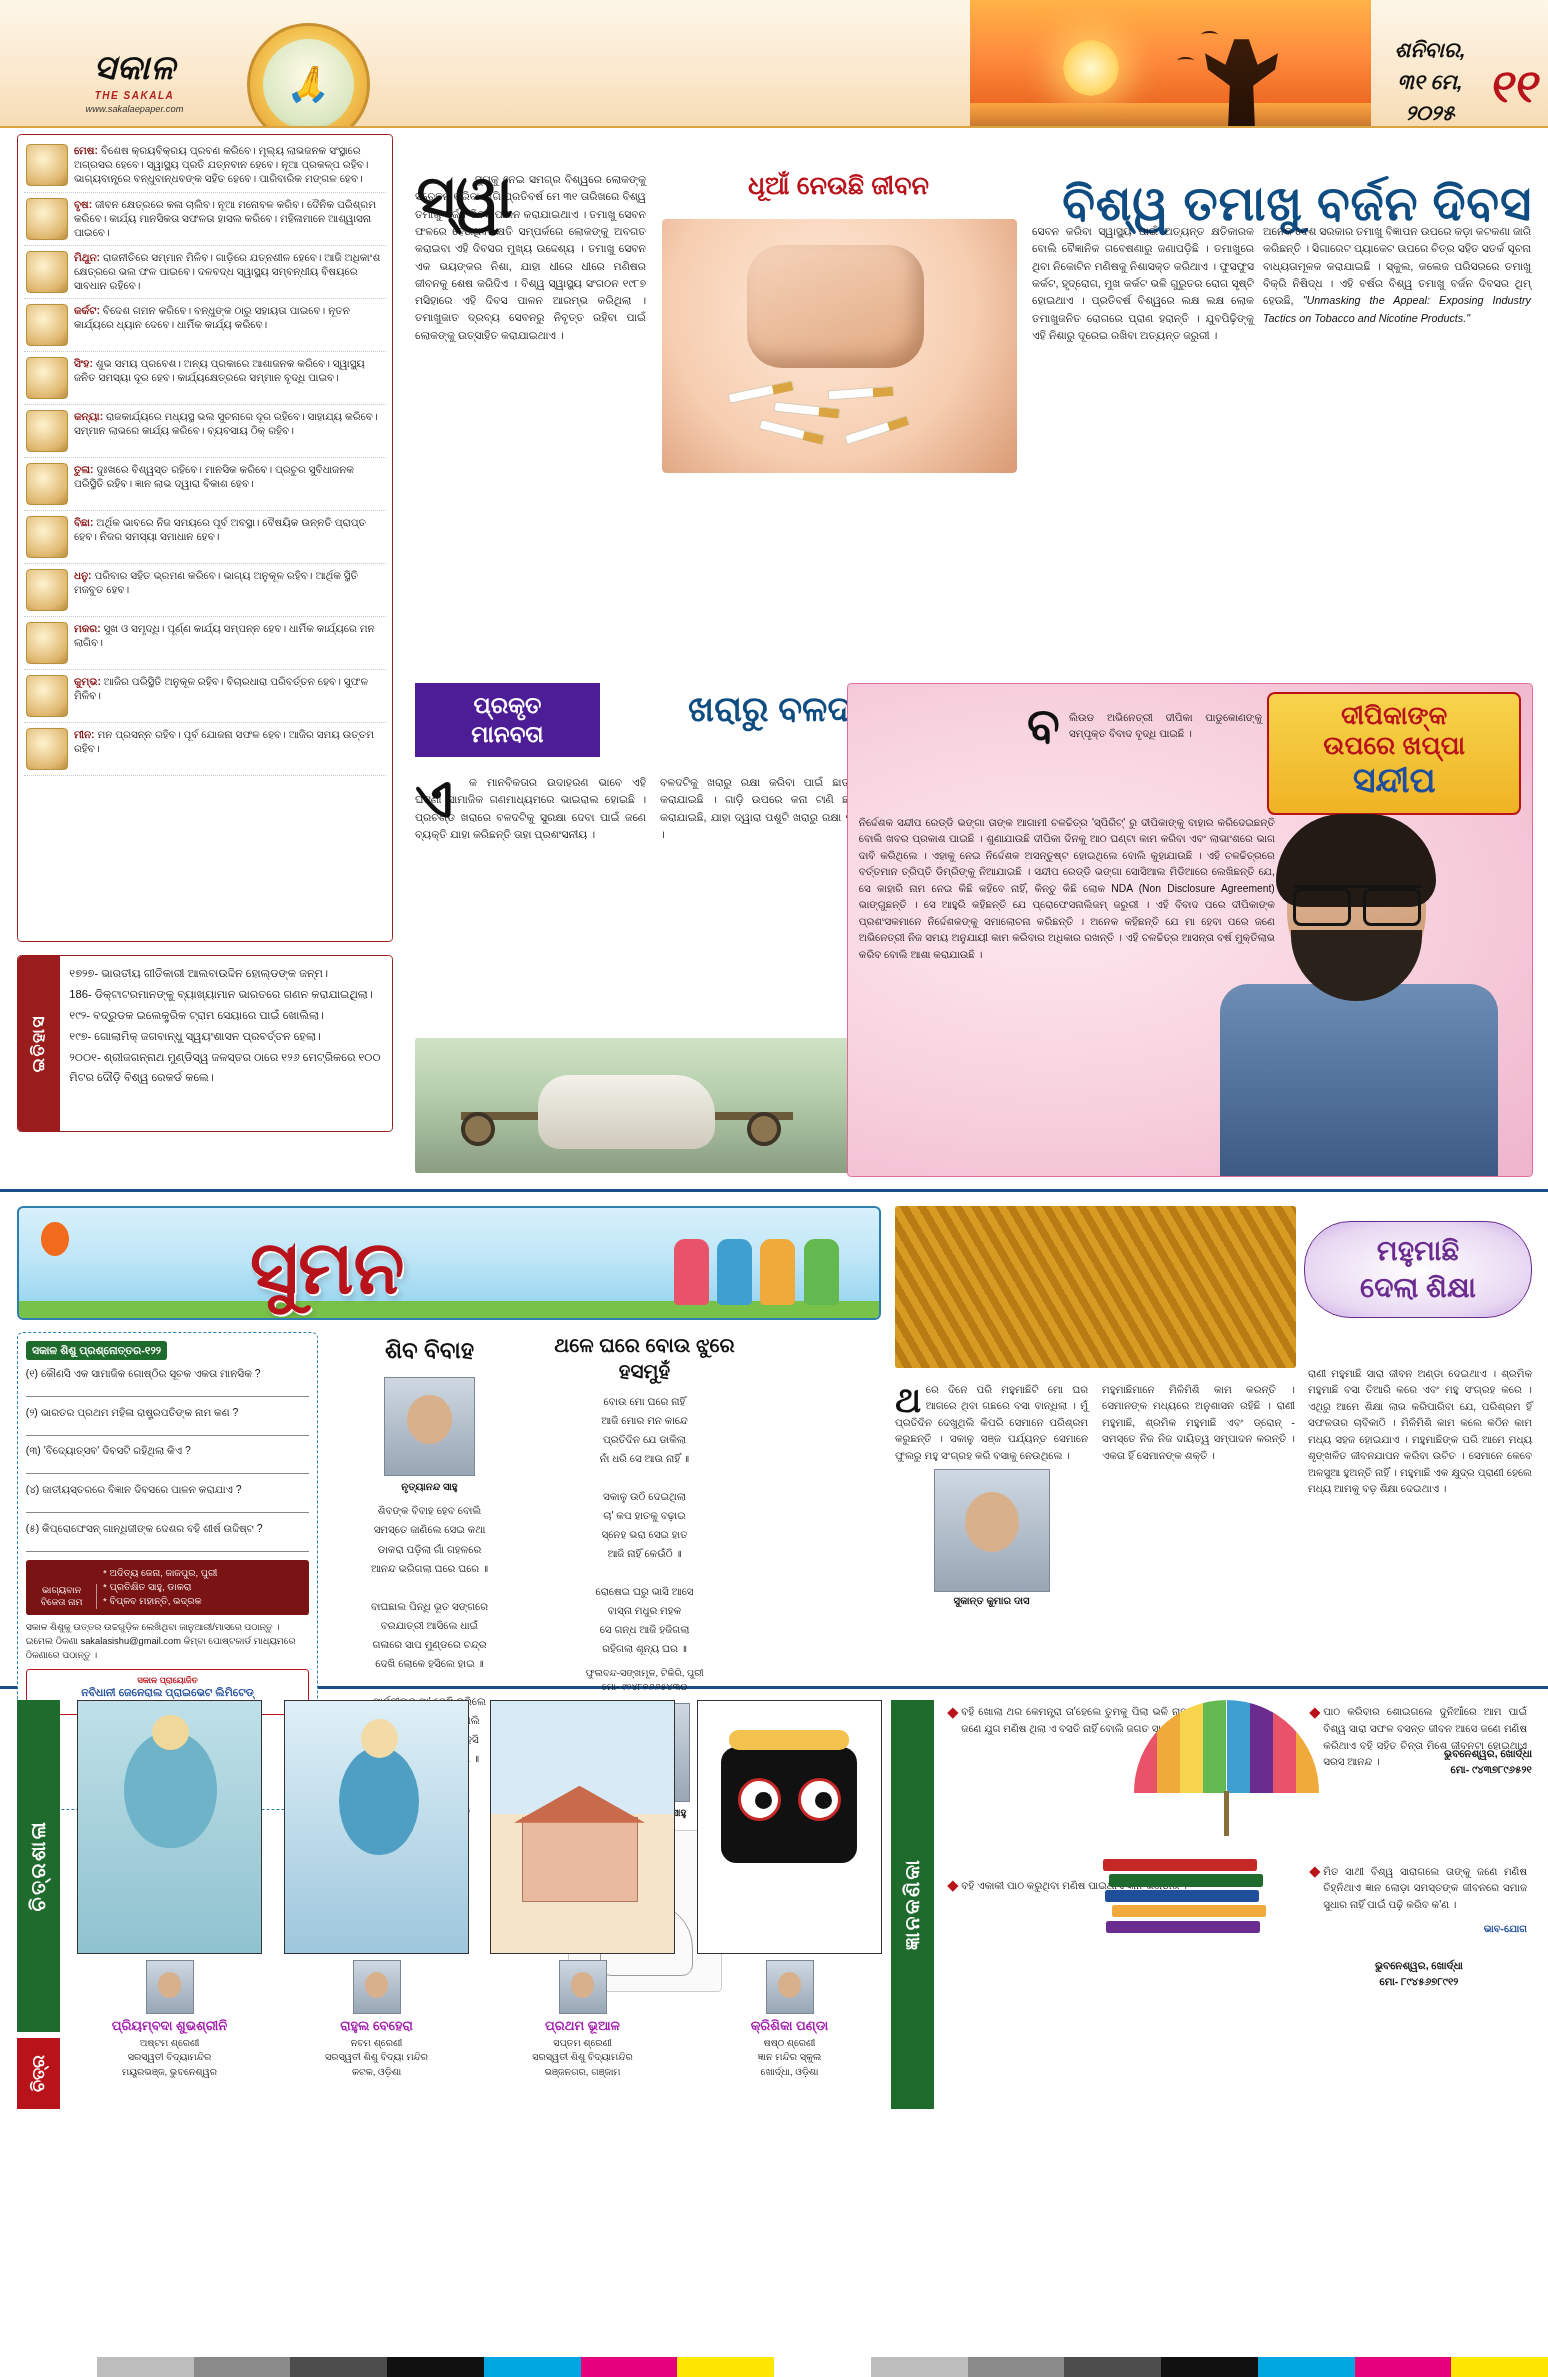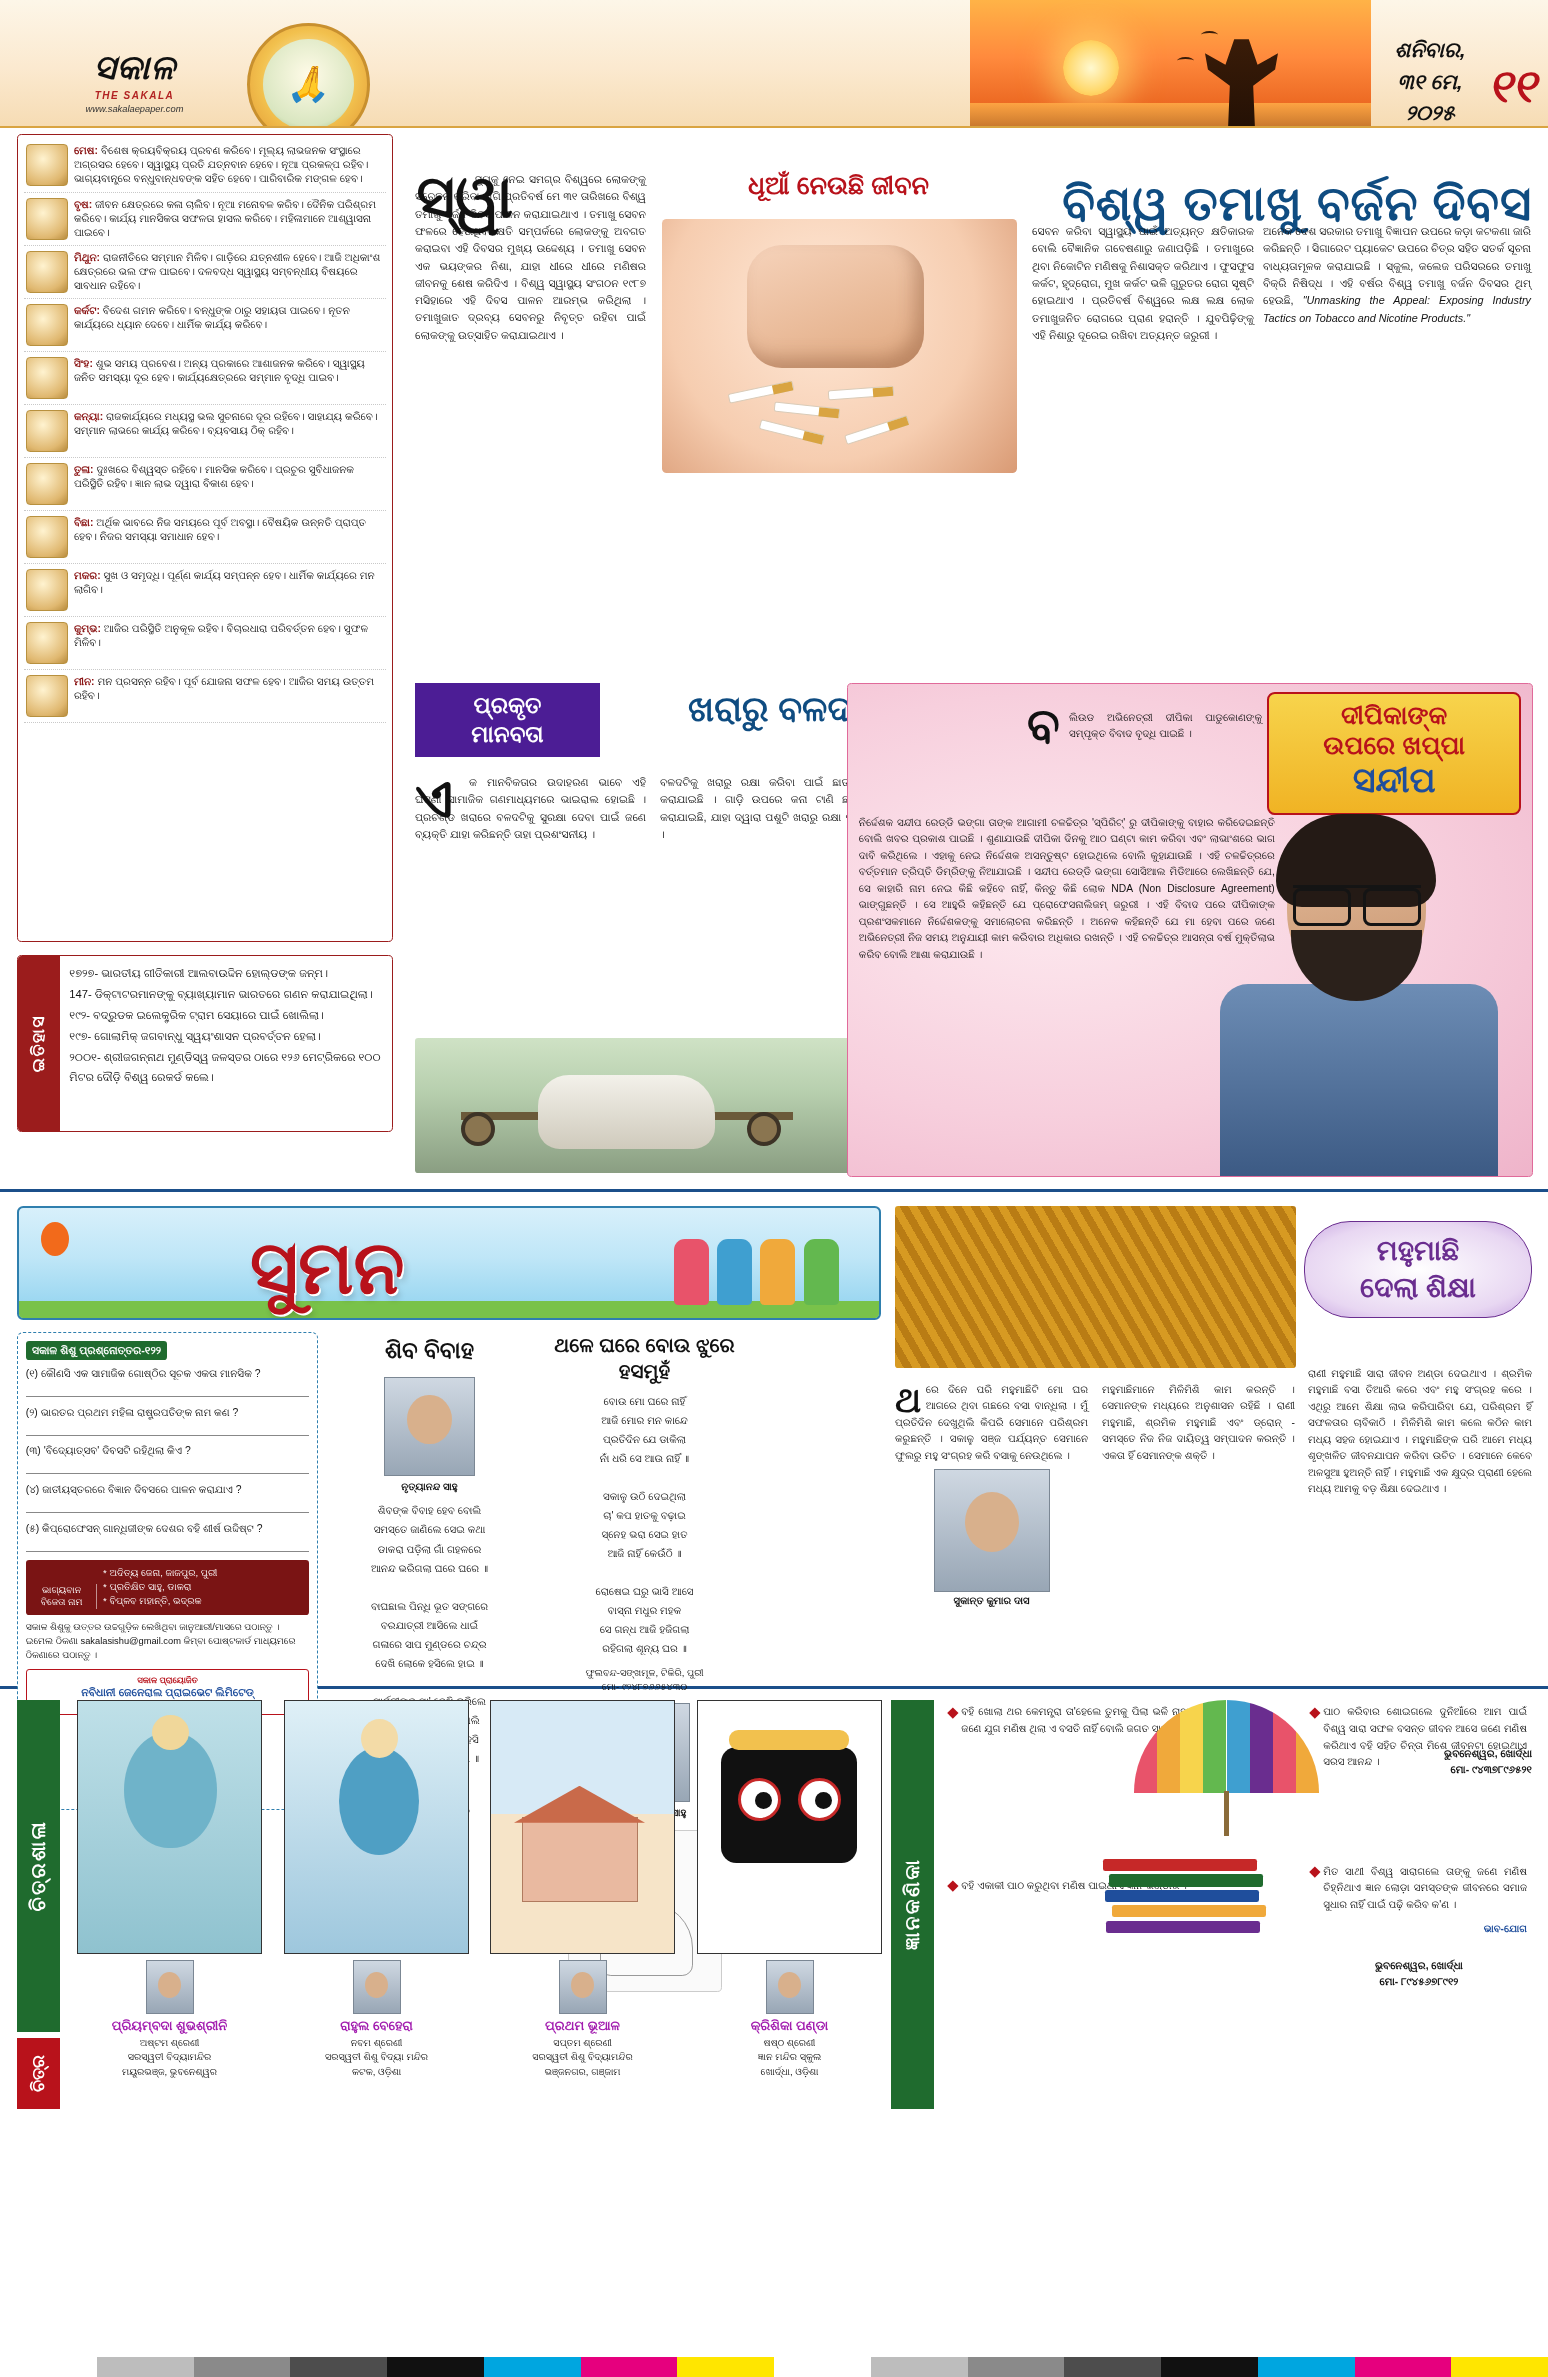--- a/index.html
+++ b/index.html
@@ -460,20 +460,25 @@
           <div class="rashi-txt od"><b>ତୁଳା:</b>
             <span>ଦୁଃଖରେ ବିଶ୍ୱସ୍ତ ରହିବେ। ମାନସିକ କରିବେ। ପ୍ରଚୁର ସୁବିଧାଜନକ ପରିସ୍ଥିତି ରହିବ। ଜ୍ଞାନ ଲାଭ ଦ୍ୱାରା ବିକାଶ ହେବ।</span></div>
         </div>
         <div class="rashi-item">
           <div class="rashi-ico"></div>
           <div class="rashi-txt od"><b>ବିଛା:</b>
             <span>ଅର୍ଥିକ ଭାବରେ ନିଜ ସମୟରେ ପୂର୍ବ ଅବସ୍ଥା। ବୈଷୟିକ ଉନ୍ନତି ପ୍ରାପ୍ତ ହେବ। ନିଜର ସମସ୍ୟା ସମାଧାନ ହେବ।</span></div>
         </div>
         <div class="rashi-item">
           <div class="rashi-ico"></div>
+          <div class="rashi-txt od"><b>ଧନୁ:</b>
+            <span>ପରିବାର ସହିତ ଭ୍ରମଣ କରିବେ। ଭାଗ୍ୟ ଅନୁକୂଳ ରହିବ। ଆର୍ଥିକ ସ୍ଥିତି ମଜବୁତ ହେବ।</span></div>
+        </div>
+        <div class="rashi-item">
+          <div class="rashi-ico"></div>
           <div class="rashi-txt od"><b>ମକର:</b>
             <span>ସୁଖ ଓ ସମୃଦ୍ଧି। ପୂର୍ଣ୍ଣ କାର୍ଯ୍ୟ ସମ୍ପନ୍ନ ହେବ। ଧାର୍ମିକ କାର୍ଯ୍ୟରେ ମନ ଲାଗିବ।</span></div>
         </div>
         <div class="rashi-item">
           <div class="rashi-ico"></div>
           <div class="rashi-txt od"><b>କୁମ୍ଭ:</b>
             <span>ଆଜିର ପରିସ୍ଥିତି ଅନୁକୂଳ ରହିବ। ବିଚାରଧାରା ପରିବର୍ତ୍ତନ ହେବ। ସୁଫଳ ମିଳିବ।</span></div>
         </div>
         <div class="rashi-item">
           <div class="rashi-ico"></div>
@@ -482,21 +487,21 @@
         </div>
       </div>
     </div>
 
     <div class="itihas">
       <div class="itihas-side od">
         <span>ଇତିହାସ</span>
       </div>
       <div class="itihas-body od">
         <div>୧୭୨୭- ଭାରତୀୟ ଗୀତିକାରୀ ଆଲବାଉଦ୍ଦିନ ହୋଲ୍ଡଙ୍କ ଜନ୍ମ।</div>
-        <div>147- ଡିକ୍ଟାଟରମାନଙ୍କୁ ବ୍ୟାଖ୍ୟାମାନ ଭାରତରେ ଗଣନ କରାଯାଇଥିଲା।</div>
+        <div>186- ଡିକ୍ଟାଟରମାନଙ୍କୁ ବ୍ୟାଖ୍ୟାମାନ ଭାରତରେ ଗଣନ କରାଯାଇଥିଲା।</div>
         <div>୧୯୨- ବଦ୍ରୁଡକ ଇଲେକ୍ଟ୍ରିକ ଟ୍ରାମ ସେୟାରେ ପାଇଁ ଖୋଲିଲା।</div>
         <div>୧୯୭- ଗୋଲାମିକ୍ ଜଗବାନ୍ଧୁ ସ୍ୱୟଂଶାସନ ପ୍ରବର୍ତ୍ତନ ହେଲା।</div>
         <div>୨୦୦୧- ଶ୍ରୀଜଗନ୍ନାଥ ମୁଣ୍ଡିସ୍ୱ ଜଳସ୍ତର ଠାରେ ୧୨୬ ମେଟ୍ରିକରେ ୧୦୦ ମିଟର ଦୌଡ଼ି ବିଶ୍ୱ ରେକର୍ଡ କଲେ।</div>
       </div>
     </div>
 
     <div class="lead">
       <div class="lead-kicker od">ଧୂଆଁ ନେଉଛି ଜୀବନ</div>
       <div class="lead-title od">ବିଶ୍ୱ ତମାଖୁ ବର୍ଜନ ଦିବସ</div>
       <div class="lead-drop od">ସ୍ୱା</div>

